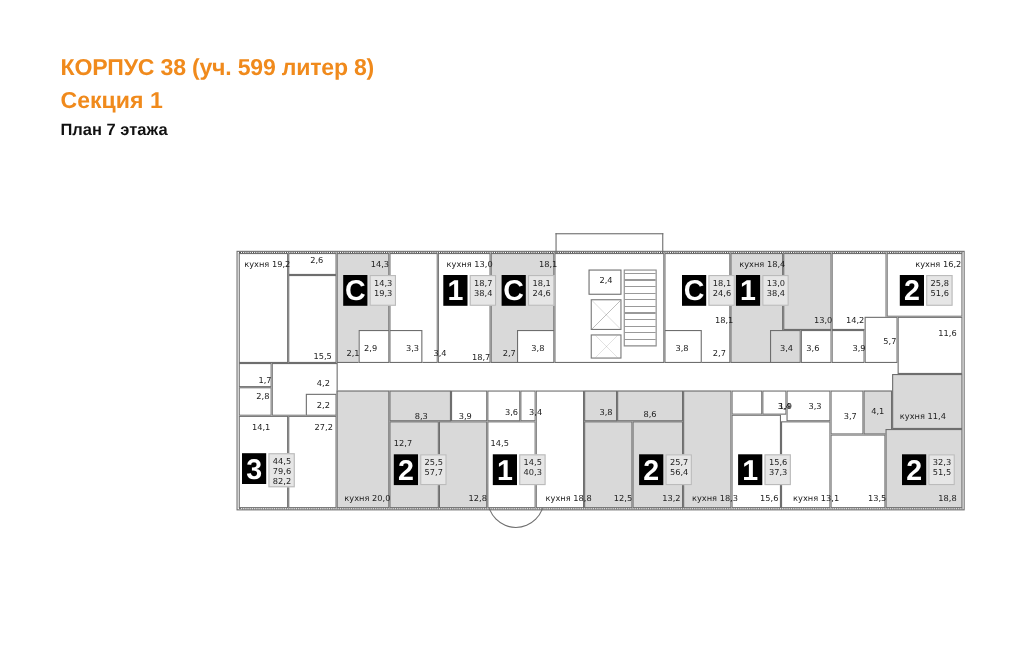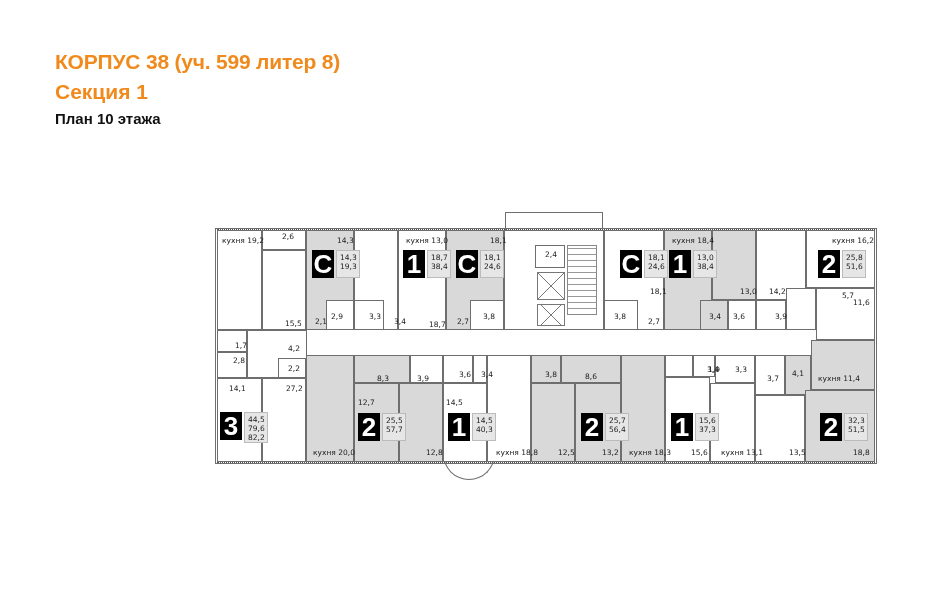--- a/index.html
+++ b/index.html
@@ -20,21 +20,21 @@
   .ticks{position:absolute;height:0;border-top:1.5px dotted #555;}
   .x{position:absolute;box-sizing:border-box;border:1px solid #777;background:
       linear-gradient(45deg,transparent 49%,#777 50%,transparent 51%),
       linear-gradient(-45deg,transparent 49%,#777 50%,transparent 51%);}
 </style>
 </head>
 <body>
 
 <div class="title t1">КОРПУС 38 (уч. 599 литер 8)</div>
 <div class="title t2">Секция 1</div>
-<div class="title t3">План 10 этажа</div>
+<div class="title t3">План 7 этажа</div>
 
 <div class="plan">
 
   <div class="outline" style="left:215px;top:228px;width:662px;height:236px;"></div>
   <div class="outline" style="left:505px;top:212px;width:98px;height:18px;border-bottom:none;"></div>
   <div class="outline" style="left:443px;top:440px;width:52px;height:40px;border-top:none;border-radius:0 0 40px 40px;"></div>
   <div class="ticks" style="left:217px;top:229px;width:658px;"></div>
   <div class="ticks" style="left:217px;top:462px;width:658px;"></div>
 
   <div class="room" style="left:330px;top:330px;width:470px;height:25px;border:none;background:#fff;"></div>
@@ -129,21 +129,21 @@
   <span class="lbl" style="left:369px;top:312px;">3,3</span>
   <span class="lbl" style="left:394px;top:317px;">3,4</span>
   <span class="lbl" style="left:429px;top:320px;">18,7</span>
   <span class="lbl" style="left:457px;top:317px;">2,7</span>
   <span class="lbl" style="left:483px;top:312px;">3,8</span>
   <span class="lbl" style="left:614px;top:312px;">3,8</span>
   <span class="lbl" style="left:648px;top:317px;">2,7</span>
   <span class="lbl" style="left:709px;top:312px;">3,4</span>
   <span class="lbl" style="left:733px;top:312px;">3,6</span>
   <span class="lbl" style="left:775px;top:312px;">3,9</span>
-  <span class="lbl" style="left:803px;top:291px;margin-left:39px;">5,7</span>
+  <span class="lbl" style="left:803px;top:306px;">5,7</span>
   <span class="lbl" style="left:235px;top:341px;">1,7</span>
   <span class="lbl" style="left:288px;top:344px;">4,2</span>
   <span class="lbl" style="left:233px;top:356px;">2,8</span>
   <span class="lbl" style="left:288px;top:364px;">2,2</span>
   <span class="lbl" style="left:229px;top:384px;">14,1</span>
   <span class="lbl" style="left:286px;top:384px;">27,2</span>
   <span class="lbl" style="left:377px;top:374px;">8,3</span>
   <span class="lbl" style="left:417px;top:374px;">3,9</span>
   <span class="lbl" style="left:459px;top:370px;">3,6</span>
   <span class="lbl" style="left:481px;top:370px;">3,4</span>

